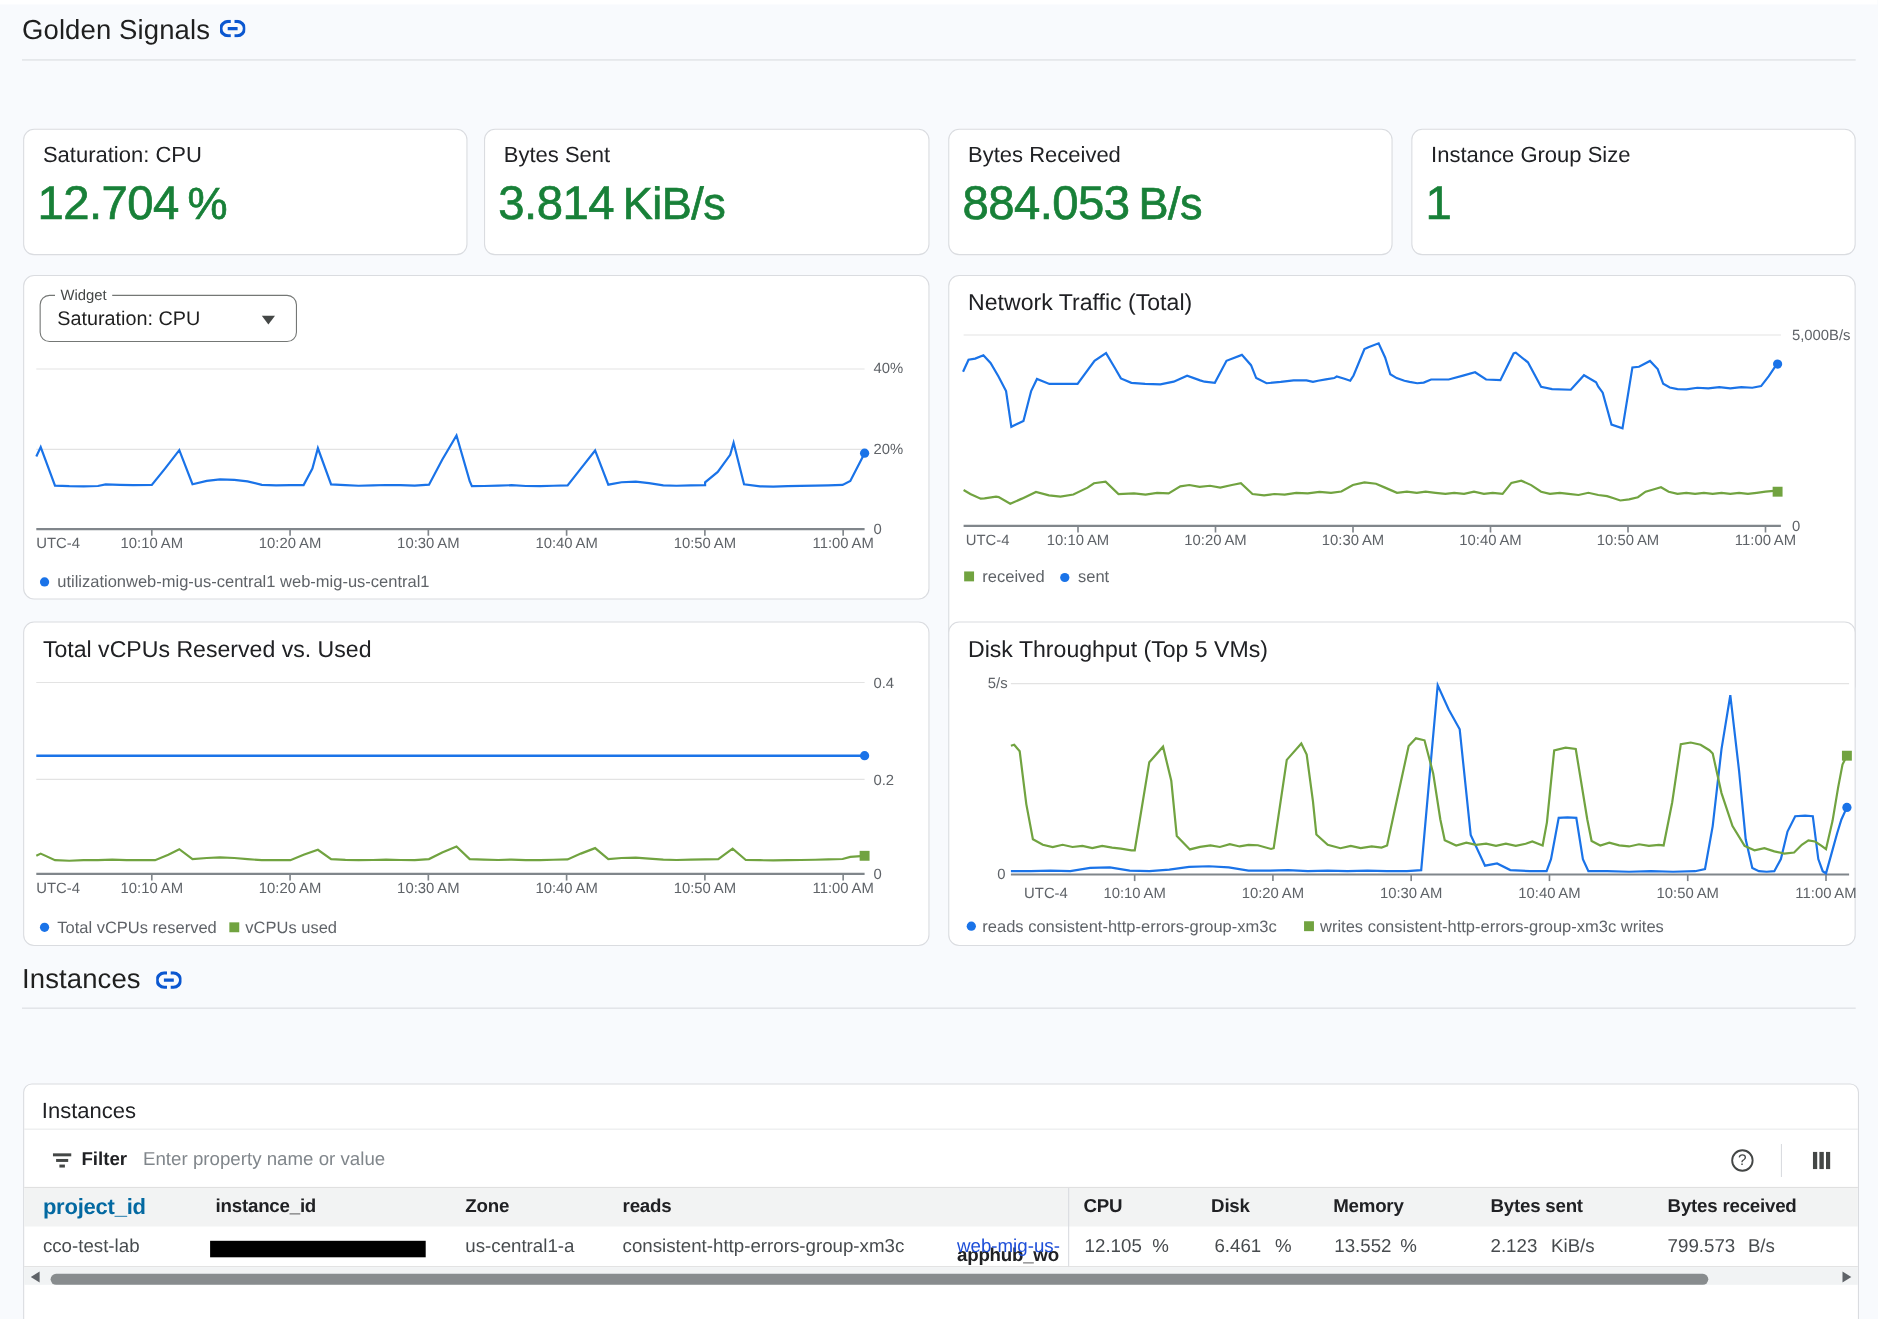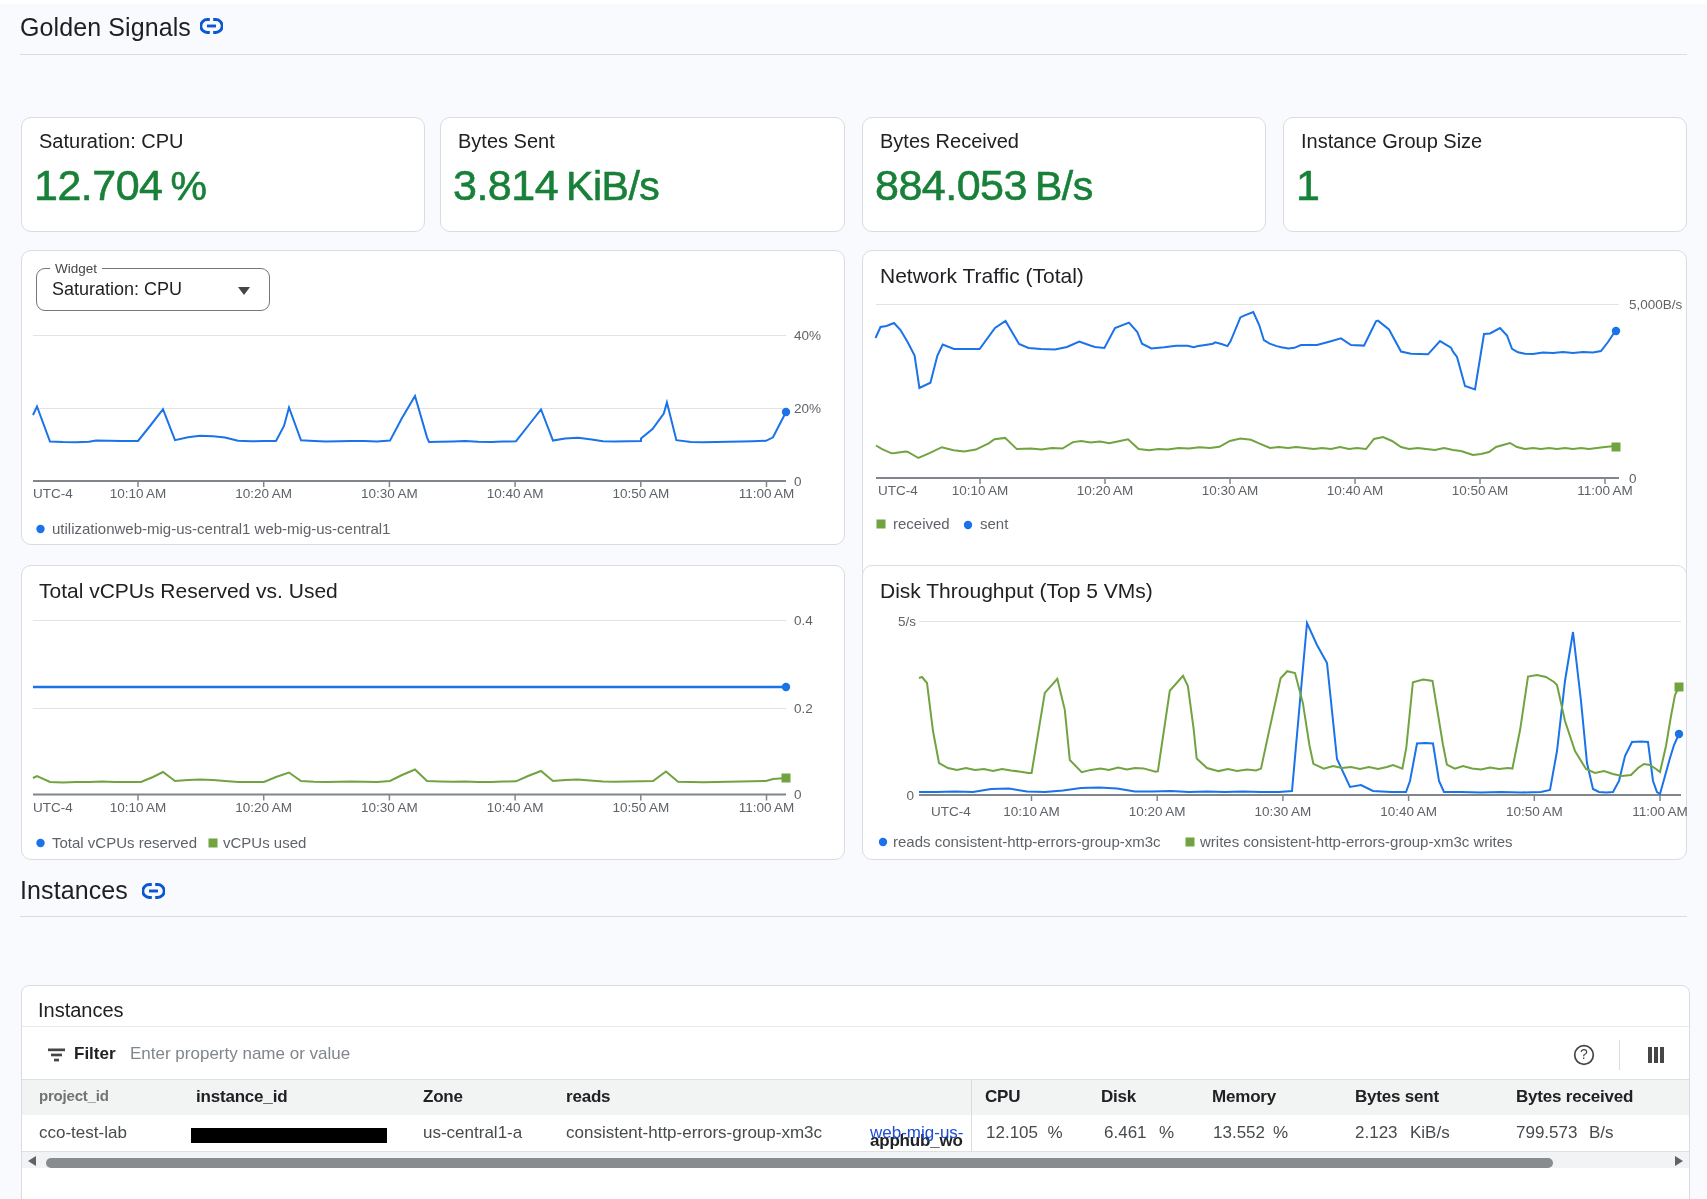--- a/index.html
+++ b/index.html
@@ -185,21 +185,21 @@
 <text x="11" y="15.3" font-size="14" fill="#444746" text-anchor="middle" font-family="Liberation Sans, sans-serif">?</text>
 </svg>
 <div style="position:absolute;left:1597px;top:54px;width:1px;height:30px;background:#dadce0;"></div>
 <svg width="16" height="16" viewBox="0 0 16 16" style="left:1626px;top:61px;">
 <rect x="0" y="0" width="4" height="16" fill="#444746"></rect>
       <rect x="6" y="0" width="4" height="16" fill="#444746"></rect>
       <rect x="12" y="0" width="4" height="16" fill="#444746"></rect>
 </svg>
 <div style="position:absolute;left:0px;top:93px;width:1667px;height:1px;background:#e0e0e0;"></div>
 <div style="position:absolute;left:0px;top:94px;width:1667px;height:35px;background:#f2f3f3;"></div>
-<div style="position:absolute;left:17px;top:101px;font-size:15px;font-weight:bold;color:#737373;letter-spacing:-0.2px;">project_id</div>
+<div style="position:absolute;left:17px;top:101px;font-size:20px;font-weight:bold;color:#0369a1;letter-spacing:-0.2px;">project_id</div>
 <div style="position:absolute;left:174px;top:101px;font-size:17px;font-weight:bold;color:#202124;letter-spacing:-0.2px;">instance_id</div>
 <div style="position:absolute;left:401px;top:101px;font-size:17px;font-weight:bold;color:#202124;letter-spacing:-0.2px;">Zone</div>
 <div style="position:absolute;left:544px;top:101px;font-size:17px;font-weight:bold;color:#202124;letter-spacing:-0.2px;">reads</div>
 <div style="position:absolute;left:848px;top:101px;font-size:17px;font-weight:bold;color:#202124;letter-spacing:-0.2px;margin-top:44px;">apphub_wo</div>
 <div style="position:absolute;left:963px;top:101px;font-size:17px;font-weight:bold;color:#202124;letter-spacing:-0.2px;">CPU</div>
 <div style="position:absolute;left:1079px;top:101px;font-size:17px;font-weight:bold;color:#202124;letter-spacing:-0.2px;text-align:center;">Disk</div>
 <div style="position:absolute;left:1190px;top:101px;font-size:17px;font-weight:bold;color:#202124;letter-spacing:-0.2px;">Memory</div>
 <div style="position:absolute;left:1333px;top:101px;font-size:17px;font-weight:bold;color:#202124;letter-spacing:-0.2px;">Bytes sent</div>
 <div style="position:absolute;left:1494px;top:101px;font-size:17px;font-weight:bold;color:#202124;letter-spacing:-0.2px;">Bytes received</div>
 <div style="position:absolute;left:17px;top:137px;font-size:17px;color:#474b4e;">cco-test-lab</div>

